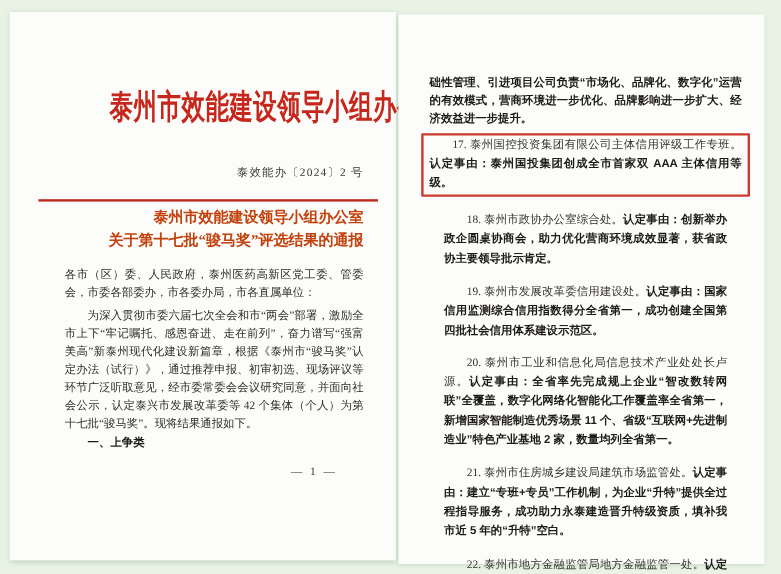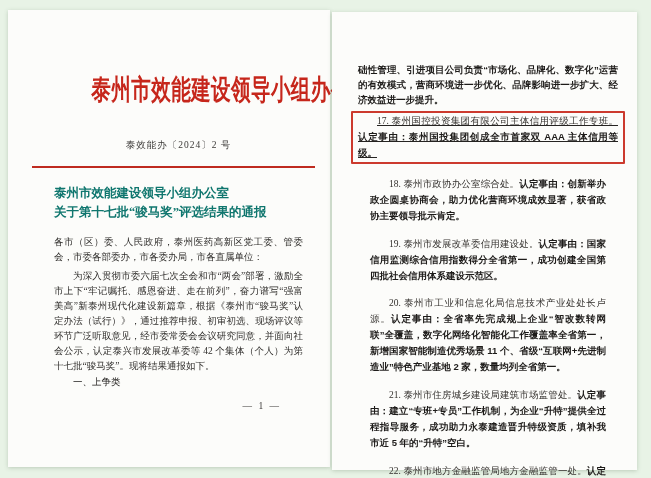--- a/index.html
+++ b/index.html
@@ -21,53 +21,53 @@
 
   .lp-red-header{
     margin-top:62px;height:36px;line-height:36px;
     font-size:28px;font-weight:900;color:#c6261b;
     white-space:nowrap;text-align:center;
     transform:scaleX(0.70);transform-origin:50% 50%;
     letter-spacing:0.5px;
   }
   .lp-docnum{
     margin-top:30px;height:14px;line-height:14px;
-    text-align:center;font-size:9.5px;color:#3a3836;letter-spacing:1px;
+    text-align:right;font-size:9.5px;color:#3a3836;letter-spacing:1px;
   }
   .lp-redline{
     margin-top:14px;margin-left:-22px;margin-right:-12px;
     border-top:2px solid #bf2b20;height:0;
   }
   .lp-title{
-    margin-top:16px;text-align:left;
-    font-size:12.5px;font-weight:bold;line-height:18.5px;color:#0f766e;
+    margin-top:4px;text-align:right;
+    font-size:12.5px;font-weight:bold;line-height:18.5px;color:#c2410c;
   }
   .lp-greeting{margin:14px 0 4px 0;text-align:justify;}
   .lp-para{margin:0;text-indent:2em;text-align:justify;}
   .lp-section{
-    margin:0;text-indent:2em;font-weight:normal;
+    margin:0;text-indent:2em;font-weight:bold;
     font-family:"Liberation Sans","DejaVu Sans",sans-serif;
     font-size:9.5px;color:#1c1a18;
   }
   .lp-pagenum{margin-top:10px;text-align:right;padding-right:22px;font-size:9.5px;letter-spacing:2px;color:#3a3836;}
 
   .rp-carry{
     margin:50px 0 0 0;text-align:justify;
     font-family:"Liberation Sans","DejaVu Sans",sans-serif;
     font-weight:bold;color:#1d1b19;
   }
   .rp-item{margin:12px;text-indent:2em;text-align:justify;}
   .kai{font-weight:normal;color:#34312e;}
   .hei{
     font-family:"Liberation Sans","DejaVu Sans",sans-serif;
     font-weight:bold;color:#1d1b19;
   }
   .rp-highlight{
     border:2px solid #cc3a2e;border-radius:1px;
-    margin:4px -7px 0 -7px;padding:1px 5px;text-decoration:underline;
+    margin:4px -7px 0 -7px;padding:1px 5px;
   }
   .rp-highlight .rp-item{margin:0;}
   .rp-pagenum{margin-top:6px;text-align:left;padding-left:8px;font-size:9.5px;letter-spacing:2px;color:#3a3836;}
 </style>
 </head>
 <body>
 
 <div class="scene">
 
   <div class="page page-left">

